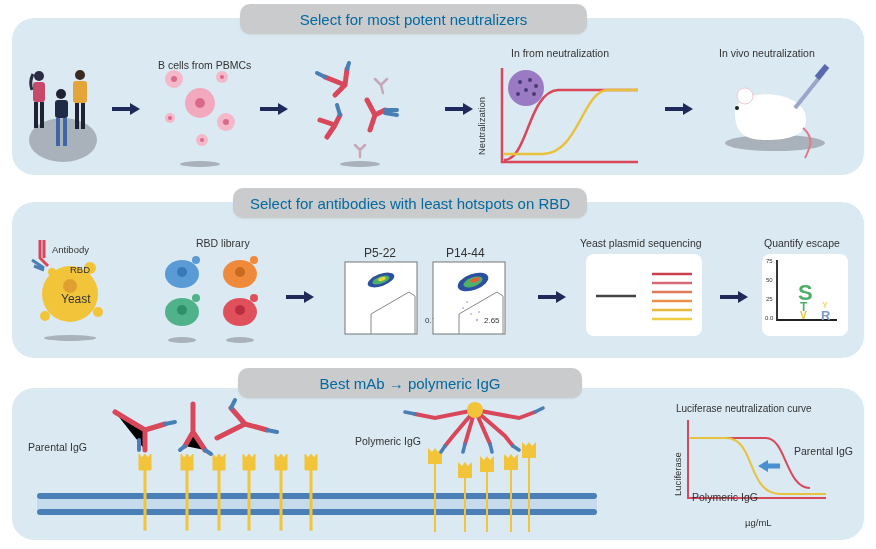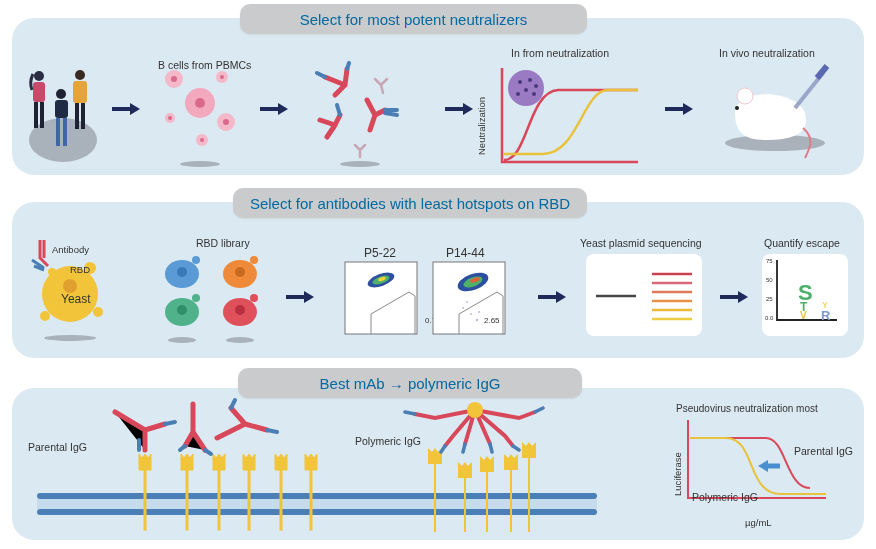--- a/index.html
+++ b/index.html
@@ -308,21 +308,21 @@
 
   <g stroke-linecap="round" stroke-width="4" fill="none">
     <path d="M440 0 L400 8 L380 4 M440 0 L418 26 L410 36 M440 0 L430 34 M440 0 L455 34 M440 0 L470 26 L478 36 M440 0 L484 8 L500 2" stroke="#d9475a"></path>
     <path d="M380 4 L370 2 M410 36 L406 42 M430 34 L428 42 M455 34 L457 42 M478 36 L484 40 M500 2 L508 -2" stroke="#4a7fb5" stroke-width="3.5"></path>
   </g>
   <circle cx="440" cy="0" r="8" fill="#f2c43a"></circle>
 </svg>
 <div class="lbl" style="left:28px;top:441px;">Parental IgG</div>
 <div class="lbl" style="left:355px;top:435px;">Polymeric IgG</div>
 
-<div class="lbl" style="left:676px;top:403px;font-size:10px;">Pseudovirus neutralization most</div>
+<div class="lbl" style="left:676px;top:403px;font-size:10px;">Luciferase neutralization curve</div>
 <div class="lbl lbl-s" style="left:672px;top:496px;transform:rotate(-90deg);transform-origin:left top;">Luciferase</div>
 <svg style="left:686px;top:420px;width:145px;height:80px;" viewBox="0 0 145 80">
   <path d="M2 0 V78 H140" stroke="#d9475a" stroke-width="2" fill="none"></path>
   <path d="M4 18 H80 C100 18 100 68 124 68" stroke="#d9475a" stroke-width="2" fill="none"></path>
   <path d="M4 18 H40 C70 18 60 74 95 74 H140" stroke="#e8c23c" stroke-width="2" fill="none"></path>
   <path d="M94 46 H80" stroke="#4a8fd0" stroke-width="5"></path>
   <path d="M82 40 L72 46 L82 52 Z" fill="#4a8fd0"></path>
 </svg>
 <div class="lbl" style="left:794px;top:445px;">Parental IgG</div>
 <div class="lbl" style="left:692px;top:491px;">Polymeric IgG</div>

